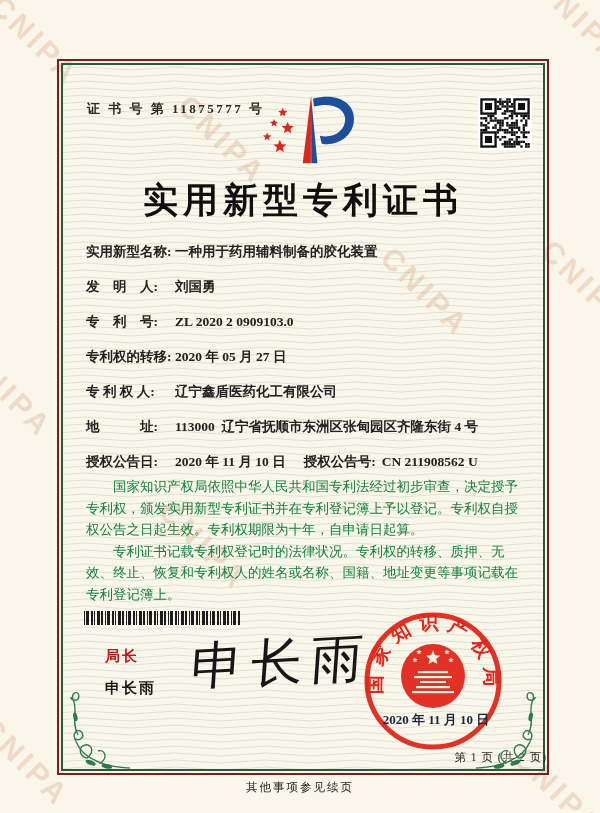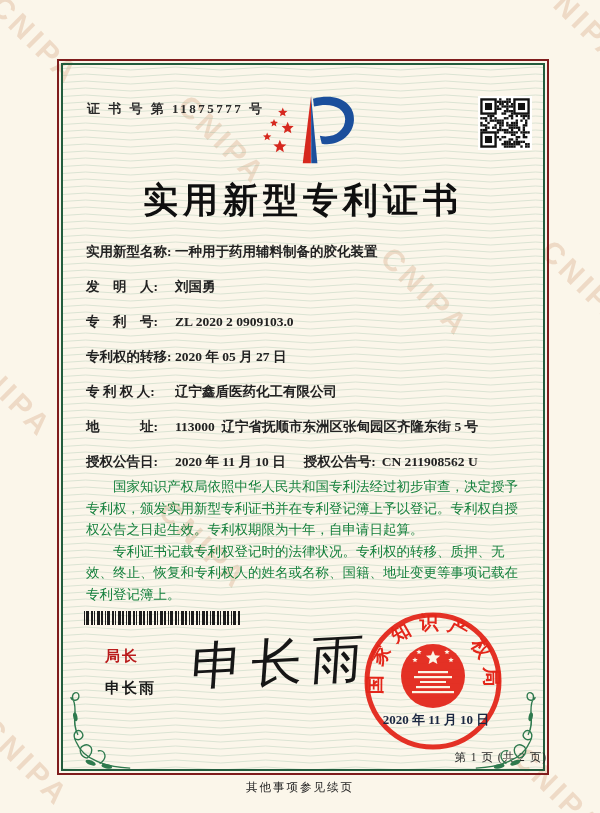--- a/index.html
+++ b/index.html
@@ -273,21 +273,21 @@
         <div class="frow">
           <span class="flabel">专利权的转移:</span>
           <span class="fvalue">2020 年 05 月 27 日</span>
         </div>
         <div class="frow">
           <span class="flabel">专 利 权 人:</span>
           <span class="fvalue">辽宁鑫盾医药化工有限公司</span>
         </div>
         <div class="frow">
           <span class="flabel">地　　　址:</span>
-          <span class="fvalue">113000  辽宁省抚顺市东洲区张甸园区齐隆东街 5 号</span>
+          <span class="fvalue">113000  辽宁省抚顺市东洲区张甸园区齐隆东街 4 号</span>
         </div>
         <div class="frow">
           <span class="flabel">授权公告日:</span>
           <span class="fvalue">2020 年 11 月 10 日</span>
           <span class="pair2">
             <span class="flabel" style="min-width:0;margin-right:6px">授权公告号:</span>
             <span class="fvalue">CN 211908562 U</span>
           </span>
         </div>
       </div>

